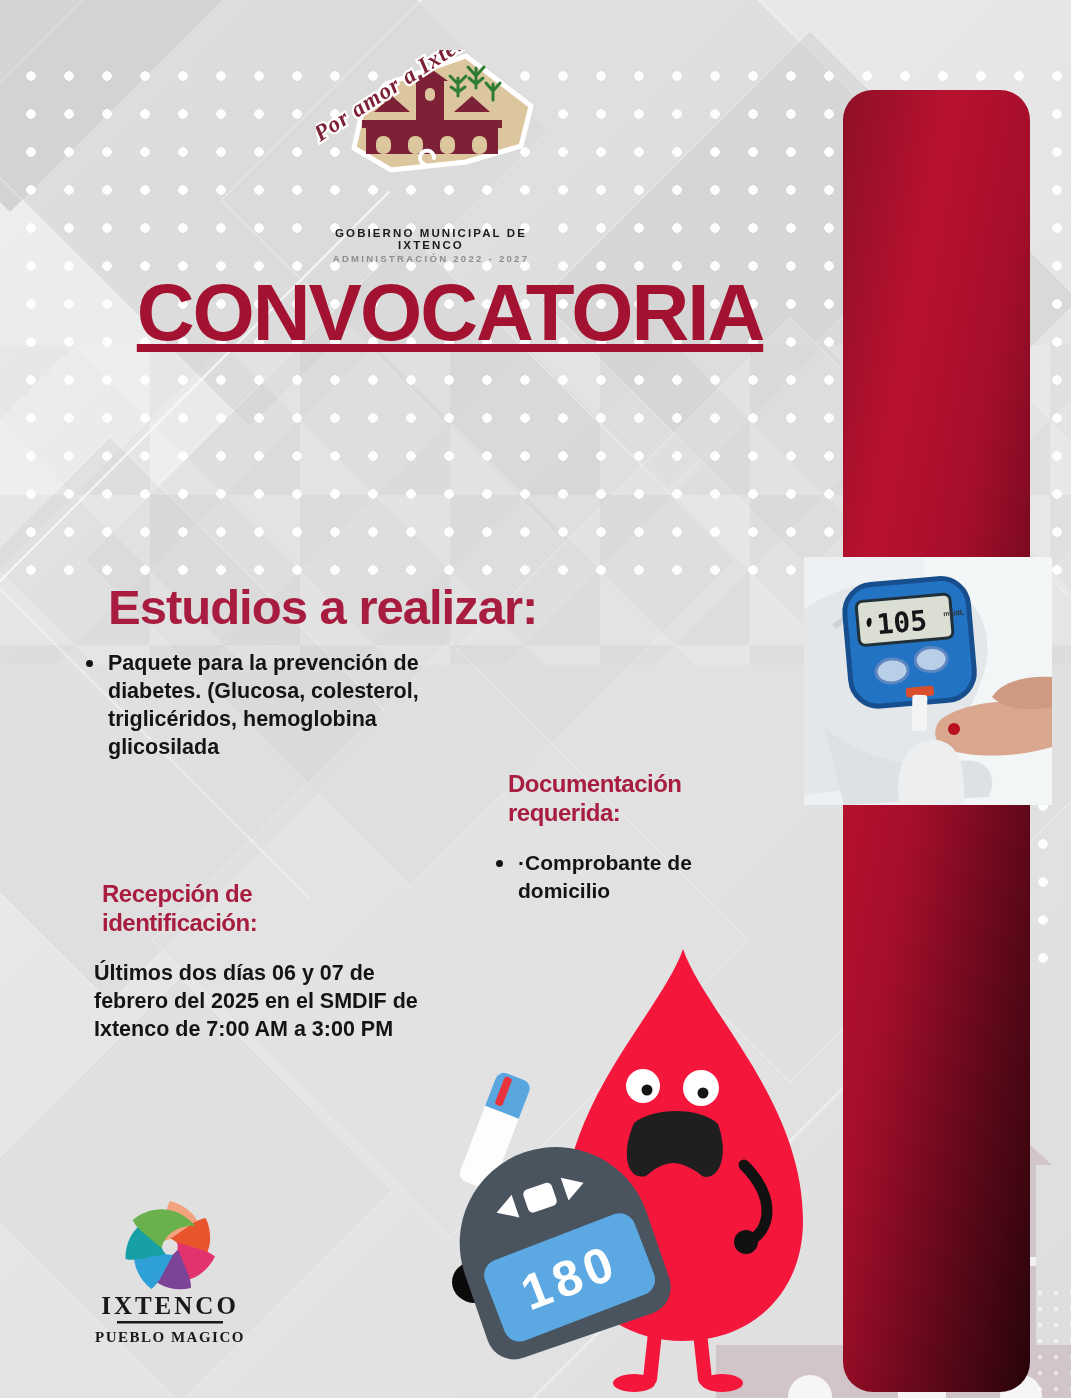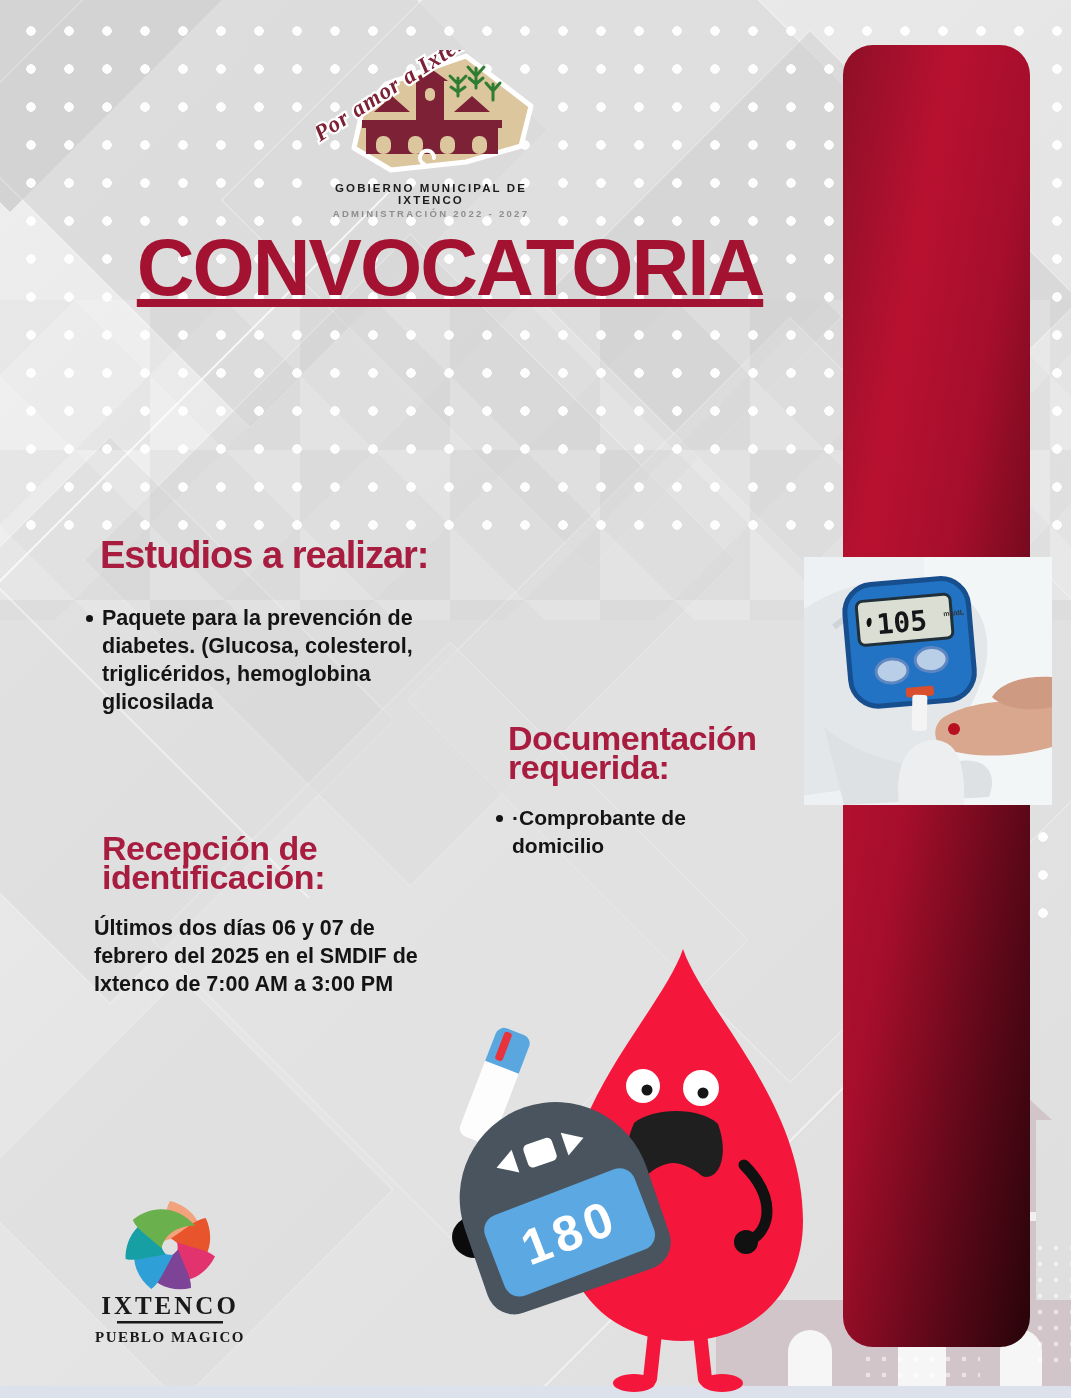--- a/index.html
+++ b/index.html
@@ -1,18 +1,18 @@
 <!DOCTYPE html>
 <html><head>
 <meta charset="utf-8">
 <style>
   html,body{margin:0;padding:0;background:#9a9a9a;font-family:"Liberation Sans",sans-serif;}
   .poster{position:relative;width:1071px;height:1398px;margin:0 auto;overflow:hidden;
           background:linear-gradient(135deg,#efefef 0%,#e6e6e6 45%,#dedede 100%);}
-  .abs{position:absolute;}
+  .abs{position:absolute;margin-top:45px;}
 
   
   .diamond{position:absolute;transform:rotate(45deg);outline:1px solid rgba(255,255,255,.55);}
   .argyle{left:0;top:300px;width:1071px;height:320px;opacity:.5;
     background-image:
       linear-gradient(45deg,rgba(255,255,255,.30) 25%,transparent 25%,transparent 75%,rgba(255,255,255,.30) 75%),
       linear-gradient(-45deg,rgba(200,200,200,.30) 25%,transparent 25%,transparent 75%,rgba(200,200,200,.30) 75%);
     background-size:150px 150px;}
   .diagline{position:absolute;width:2px;background:rgba(255,255,255,.75);}
   .dots{background-image:radial-gradient(circle,rgba(255,255,255,.95) 4.5px,rgba(255,255,255,0) 5px);
@@ -35,26 +35,26 @@
   .gov-line1{font-size:11.5px;font-weight:bold;letter-spacing:2.1px;color:#1b1b1b;}
   .gov-line2{font-size:9.5px;font-weight:bold;letter-spacing:2.3px;color:#8d8d8d;margin-top:2px;}
 
   .title{left:40px;top:222px;width:820px;text-align:center;z-index:4;
     font-size:80px;font-weight:bold;letter-spacing:-2px;color:#a31331;text-decoration:underline;}
   .subtitle{left:45px;top:352px;width:810px;text-align:center;z-index:4;
     font-size:42px;line-height:44px;font-weight:bold;letter-spacing:-1px;color:#a31331;}
 
   
   .h-red{color:#a81c40;font-weight:bold;z-index:4;}
-  .estudios-h{left:100px;top:534px;font-size:38px;letter-spacing:-1px;}
-  .two-line{font-size:34px;line-height:29px;letter-spacing:-.5px;}
+  .estudios-h{left:108px;top:534px;font-size:49px;letter-spacing:-1px;}
+  .two-line{font-size:24px;line-height:29px;letter-spacing:-.5px;}
   .doc-h{left:508px;top:724px;}
   .recep-h{left:102px;top:834px;}
   .body-txt{font-size:21.5px;line-height:28px;font-weight:bold;color:#141414;z-index:4;}
-  .bullet-item{display:flex;gap:9px;margin-bottom:1px;}
+  .bullet-item{display:flex;gap:15px;margin-bottom:1px;}
   .bullet-dot{width:7px;height:7px;border-radius:50%;background:#141414;flex:0 0 auto;margin-top:11px;}
   .estudios-list{left:86px;top:604px;width:350px;}
   .doc-list{left:496px;top:804px;width:285px;font-size:21px;}
   .recep-body{left:94px;top:914px;width:350px;}
 
   
   .meter-cartoon{left:440px;top:1018px;width:230px;height:290px;z-index:3;}
   .mc-strip{position:absolute;left:16px;top:6px;width:36px;height:116px;transform:rotate(21deg);
             transform-origin:50% 100%;background:#fdfdfd;border-radius:9px;}
   .mc-strip-cap{position:absolute;left:0;top:0;width:36px;height:38px;background:#5aa7e0;border-radius:9px 9px 0 0;}

